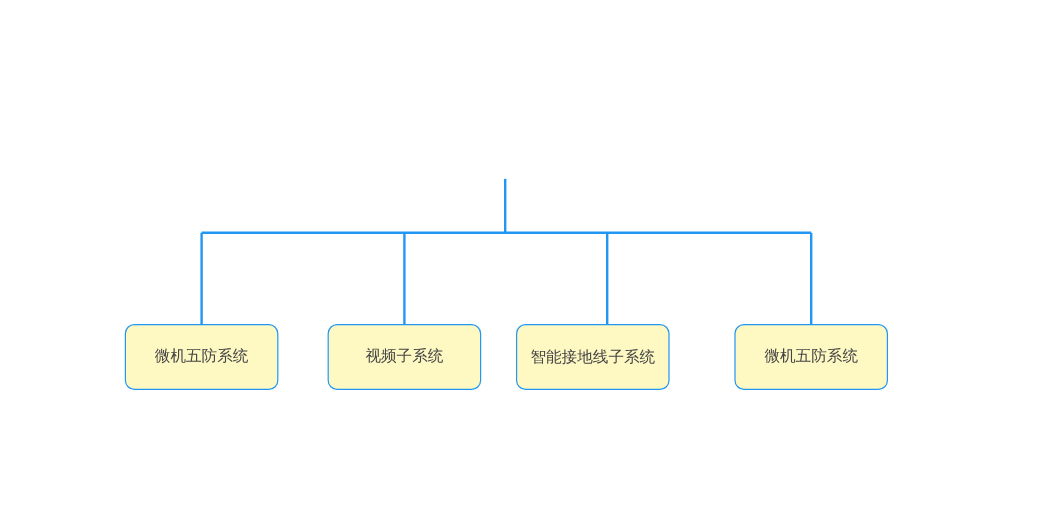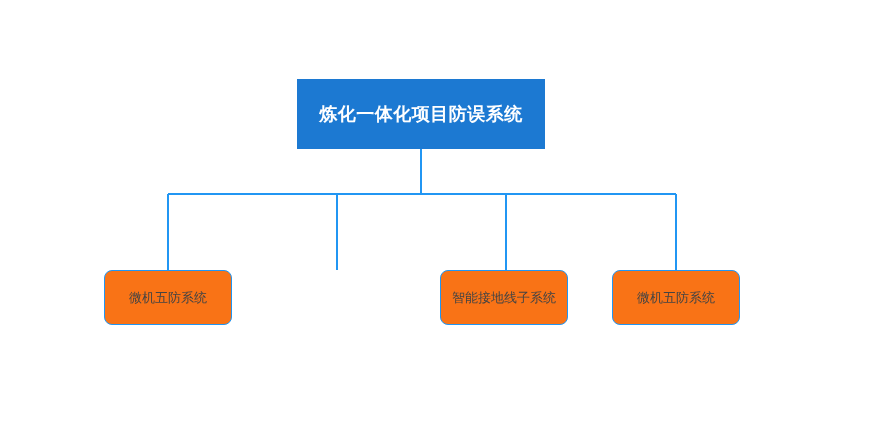--- a/index.html
+++ b/index.html
@@ -48,21 +48,21 @@
     letter-spacing: 0.5px;
     line-height: 1;
     white-space: nowrap;
   }
   
   .leaf-node {
     position: absolute;
     top: 270px;
     width: 128px;
     height: 55px;
-    background: #f97316;
+    background: #fef9c3;
     border: 1.6px solid #2196f3;
     border-radius: 8px;
     display: flex;
     align-items: center;
     justify-content: center;
     box-sizing: border-box;
   }
   .leaf-node-label {
     color: #444444;
     font-size: 13px;
@@ -80,30 +80,30 @@
     <g fill="none" stroke="#2196f3" stroke-width="2" stroke-linecap="butt">
       <line x1="421" y1="149" x2="421" y2="194"></line>
       <line x1="168" y1="194" x2="676" y2="194"></line>
       <line x1="168" y1="194" x2="168" y2="270"></line>
       <line x1="337" y1="194" x2="337" y2="270"></line>
       <line x1="506" y1="194" x2="506" y2="270"></line>
       <line x1="676" y1="194" x2="676" y2="270"></line>
     </g>
   </svg>
 
-  <div class="root-node">
-    <span class="root-node-label">炼化一体化项目防误系统</span>
-  </div>
 
   <div class="leaf-node" style="left:104px;">
     <span class="leaf-node-label">微机五防系统</span>
   </div>
 
+  <div class="leaf-node" style="left:273px;">
+    <span class="leaf-node-label">视频子系统</span>
+  </div>
 
-  <div class="leaf-node" style="left:440px;font-family:Liberation Serif, serif;">
+  <div class="leaf-node" style="left:430px;font-family:Liberation Serif, serif;">
     <span class="leaf-node-label">智能接地线子系统</span>
   </div>
 
   <div class="leaf-node" style="left:612px;">
     <span class="leaf-node-label">微机五防系统</span>
   </div>
 
 </div>
 
 </body></html>

